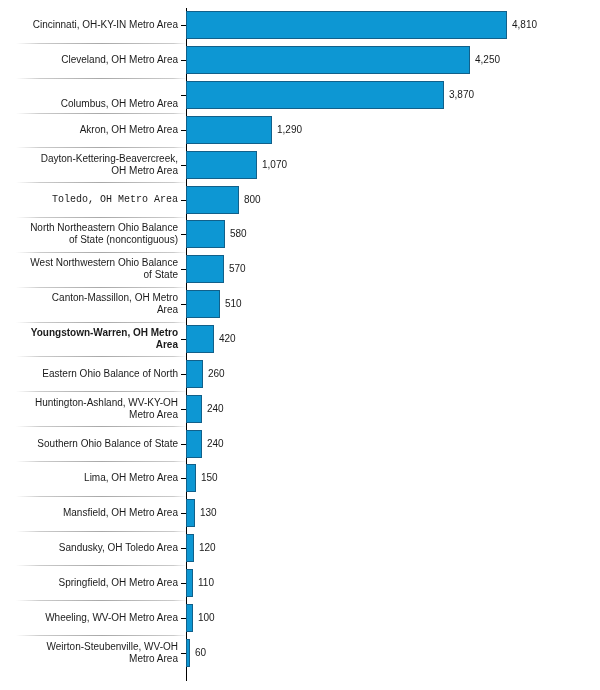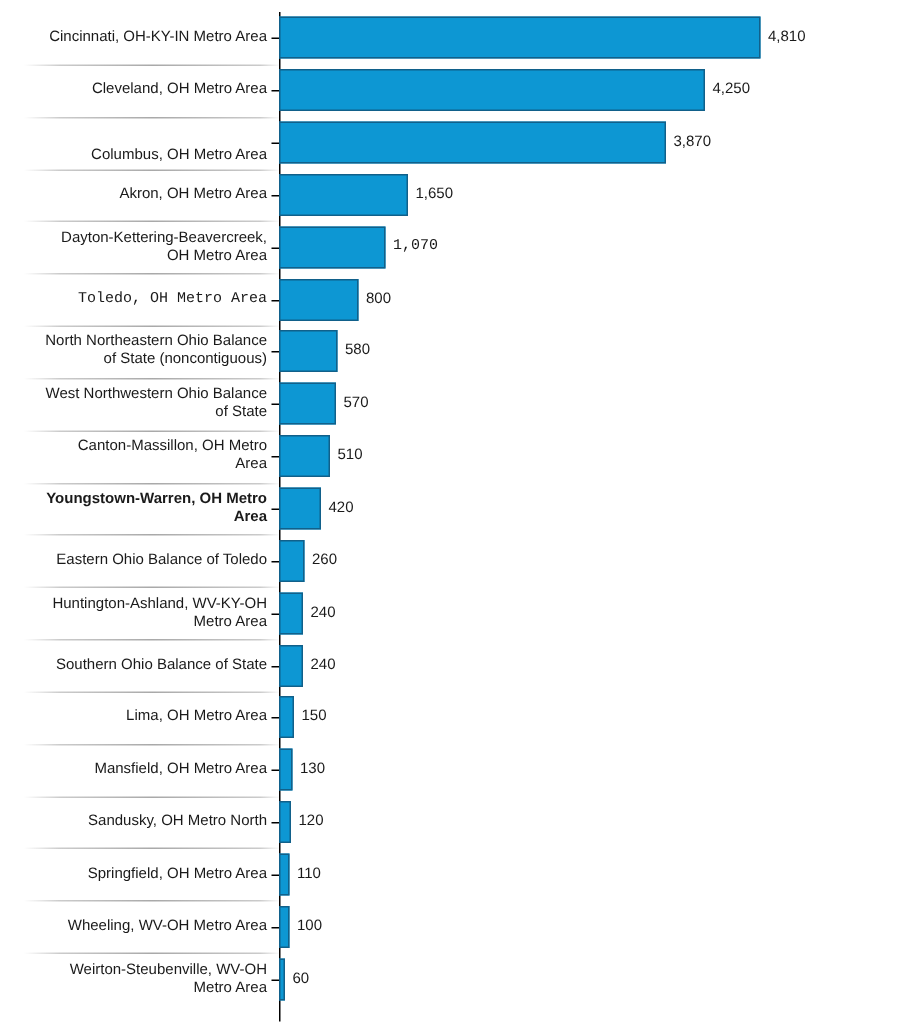--- a/index.html
+++ b/index.html
@@ -89,27 +89,27 @@
       <div class="bar-value" style="left: 475px; top: 54px; color: rgb(26, 26, 26);">4,250</div>
       <div class="row-separator" style="left: 16px; width: 171px; top: 78px;"></div>
       <div class="tick-mark" style="left: 181px; top: 95px;"></div>
       <div class="cat-label" style="left: 4px; width: 174px; top: 98px;">Columbus, OH Metro Area</div>
       <div class="bar" style="left: 186px; top: 81px; width: 258px; height: 28px; background: rgb(13, 151, 211); border-color: rgb(17, 96, 138);"></div>
       <div class="bar-value" style="left: 449px; top: 89px; color: rgb(26, 26, 26);">3,870</div>
       <div class="row-separator" style="left: 16px; width: 171px; top: 113px;"></div>
       <div class="tick-mark" style="left: 181px; top: 130px;"></div>
       <div class="cat-label" style="left: 4px; width: 174px; top: 124px;">Akron, OH Metro Area</div>
       <div class="bar" style="left: 186px; top: 116px; width: 86px; height: 28px; background: rgb(13, 151, 211); border-color: rgb(17, 96, 138);"></div>
-      <div class="bar-value" style="left: 277px; top: 124px; color: rgb(26, 26, 26);">1,650</div>
+      <div class="bar-value" style="left: 277px; top: 124px; color: rgb(26, 26, 26);">1,290</div>
       <div class="row-separator" style="left: 16px; width: 171px; top: 147px;"></div>
       <div class="tick-mark" style="left: 181px; top: 165px;"></div>
       <div class="cat-label" style="left: 4px; width: 174px; top: 153px;">Dayton-Kettering-Beavercreek,
 OH Metro Area</div>
       <div class="bar" style="left: 186px; top: 151px; width: 71px; height: 28px; background: rgb(13, 151, 211); border-color: rgb(17, 96, 138);"></div>
-      <div class="bar-value" style="left: 262px; top: 159px; color: rgb(26, 26, 26); font-family: Liberation Mono, monospace;">1,070</div>
+      <div class="bar-value" style="left: 262px; top: 159px; color: rgb(26, 26, 26);">1,070</div>
       <div class="row-separator" style="left: 16px; width: 171px; top: 182px;"></div>
       <div class="tick-mark" style="left: 181px; top: 200px;"></div>
       <div class="cat-label" style="left: 4px; width: 174px; top: 194px; font-family: Liberation Mono, monospace;">Toledo, OH Metro Area</div>
       <div class="bar" style="left: 186px; top: 186px; width: 53px; height: 28px; background: rgb(13, 151, 211); border-color: rgb(17, 96, 138);"></div>
       <div class="bar-value" style="left: 244px; top: 194px; color: rgb(26, 26, 26);">800</div>
       <div class="row-separator" style="left: 16px; width: 171px; top: 217px;"></div>
       <div class="tick-mark" style="left: 181px; top: 234px;"></div>
       <div class="cat-label" style="left: 4px; width: 174px; top: 222px;">North Northeastern Ohio Balance
 of State (noncontiguous)</div>
       <div class="bar" style="left: 186px; top: 220px; width: 39px; height: 28px; background: rgb(13, 151, 211); border-color: rgb(17, 96, 138);"></div>
@@ -127,21 +127,21 @@
       <div class="bar" style="left: 186px; top: 290px; width: 34px; height: 28px; background: rgb(13, 151, 211); border-color: rgb(17, 96, 138);"></div>
       <div class="bar-value" style="left: 225px; top: 298px; color: rgb(26, 26, 26);">510</div>
       <div class="row-separator" style="left: 16px; width: 171px; top: 322px;"></div>
       <div class="tick-mark" style="left: 181px; top: 339px;"></div>
       <div class="cat-label" style="left: 4px; width: 174px; top: 327px; font-weight: bold;">Youngstown-Warren, OH Metro
 Area</div>
       <div class="bar" style="left: 186px; top: 325px; width: 28px; height: 28px; background: rgb(13, 151, 211); border-color: rgb(17, 96, 138);"></div>
       <div class="bar-value" style="left: 219px; top: 333px; color: rgb(26, 26, 26);">420</div>
       <div class="row-separator" style="left: 16px; width: 171px; top: 356px;"></div>
       <div class="tick-mark" style="left: 181px; top: 374px;"></div>
-      <div class="cat-label" style="left: 4px; width: 174px; top: 368px;">Eastern Ohio Balance of Toledo</div>
+      <div class="cat-label" style="left: 4px; width: 174px; top: 368px;">Eastern Ohio Balance of North</div>
       <div class="bar" style="left: 186px; top: 360px; width: 17px; height: 28px; background: rgb(13, 151, 211); border-color: rgb(17, 96, 138);"></div>
       <div class="bar-value" style="left: 208px; top: 368px; color: rgb(26, 26, 26);">260</div>
       <div class="row-separator" style="left: 16px; width: 171px; top: 391px;"></div>
       <div class="tick-mark" style="left: 181px; top: 409px;"></div>
       <div class="cat-label" style="left: 4px; width: 174px; top: 397px;">Huntington-Ashland, WV-KY-OH
 Metro Area</div>
       <div class="bar" style="left: 186px; top: 395px; width: 16px; height: 28px; background: rgb(13, 151, 211); border-color: rgb(17, 96, 138);"></div>
       <div class="bar-value" style="left: 207px; top: 403px; color: rgb(26, 26, 26);">240</div>
       <div class="row-separator" style="left: 16px; width: 171px; top: 426px;"></div>
       <div class="tick-mark" style="left: 181px; top: 444px;"></div>
@@ -153,21 +153,21 @@
       <div class="cat-label" style="left: 4px; width: 174px; top: 472px;">Lima, OH Metro Area</div>
       <div class="bar" style="left: 186px; top: 464px; width: 10px; height: 28px; background: rgb(13, 151, 211); border-color: rgb(17, 96, 138);"></div>
       <div class="bar-value" style="left: 201px; top: 472px; color: rgb(26, 26, 26);">150</div>
       <div class="row-separator" style="left: 16px; width: 171px; top: 496px;"></div>
       <div class="tick-mark" style="left: 181px; top: 513px;"></div>
       <div class="cat-label" style="left: 4px; width: 174px; top: 507px;">Mansfield, OH Metro Area</div>
       <div class="bar" style="left: 186px; top: 499px; width: 9px; height: 28px; background: rgb(13, 151, 211); border-color: rgb(17, 96, 138);"></div>
       <div class="bar-value" style="left: 200px; top: 507px; color: rgb(26, 26, 26);">130</div>
       <div class="row-separator" style="left: 16px; width: 171px; top: 531px;"></div>
       <div class="tick-mark" style="left: 181px; top: 548px;"></div>
-      <div class="cat-label" style="left: 4px; width: 174px; top: 542px;">Sandusky, OH Metro North</div>
+      <div class="cat-label" style="left: 4px; width: 174px; top: 542px;">Sandusky, OH Toledo Area</div>
       <div class="bar" style="left: 186px; top: 534px; width: 8px; height: 28px; background: rgb(13, 151, 211); border-color: rgb(17, 96, 138);"></div>
       <div class="bar-value" style="left: 199px; top: 542px; color: rgb(26, 26, 26);">120</div>
       <div class="row-separator" style="left: 16px; width: 171px; top: 565px;"></div>
       <div class="tick-mark" style="left: 181px; top: 583px;"></div>
       <div class="cat-label" style="left: 4px; width: 174px; top: 577px;">Springfield, OH Metro Area</div>
       <div class="bar" style="left: 186px; top: 569px; width: 7px; height: 28px; background: rgb(13, 151, 211); border-color: rgb(17, 96, 138);"></div>
       <div class="bar-value" style="left: 198px; top: 577px; color: rgb(26, 26, 26);">110</div>
       <div class="row-separator" style="left: 16px; width: 171px; top: 600px;"></div>
       <div class="tick-mark" style="left: 181px; top: 618px;"></div>
       <div class="cat-label" style="left: 4px; width: 174px; top: 612px;">Wheeling, WV-OH Metro Area</div>

